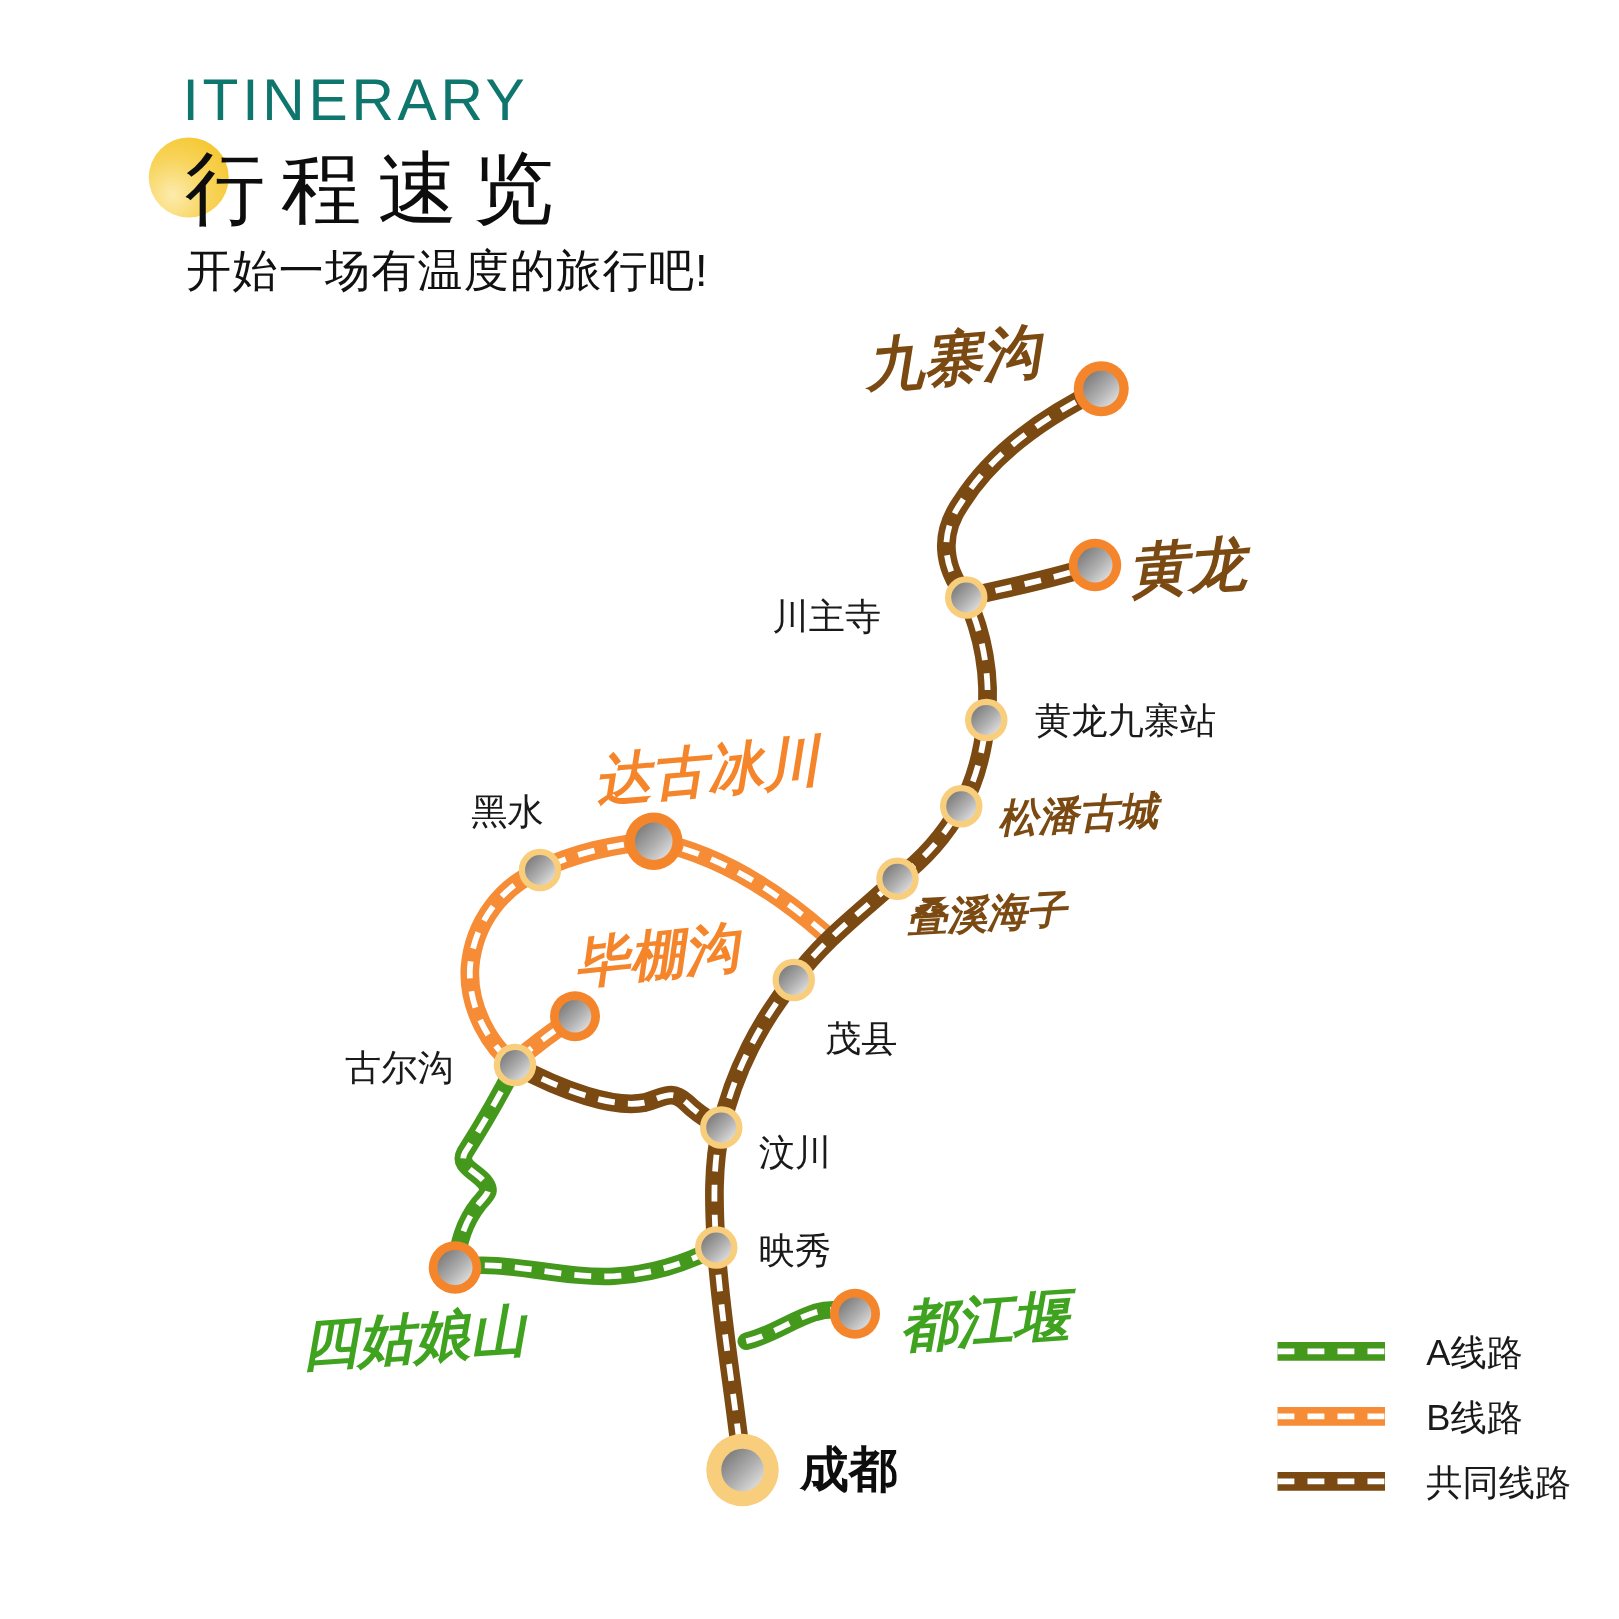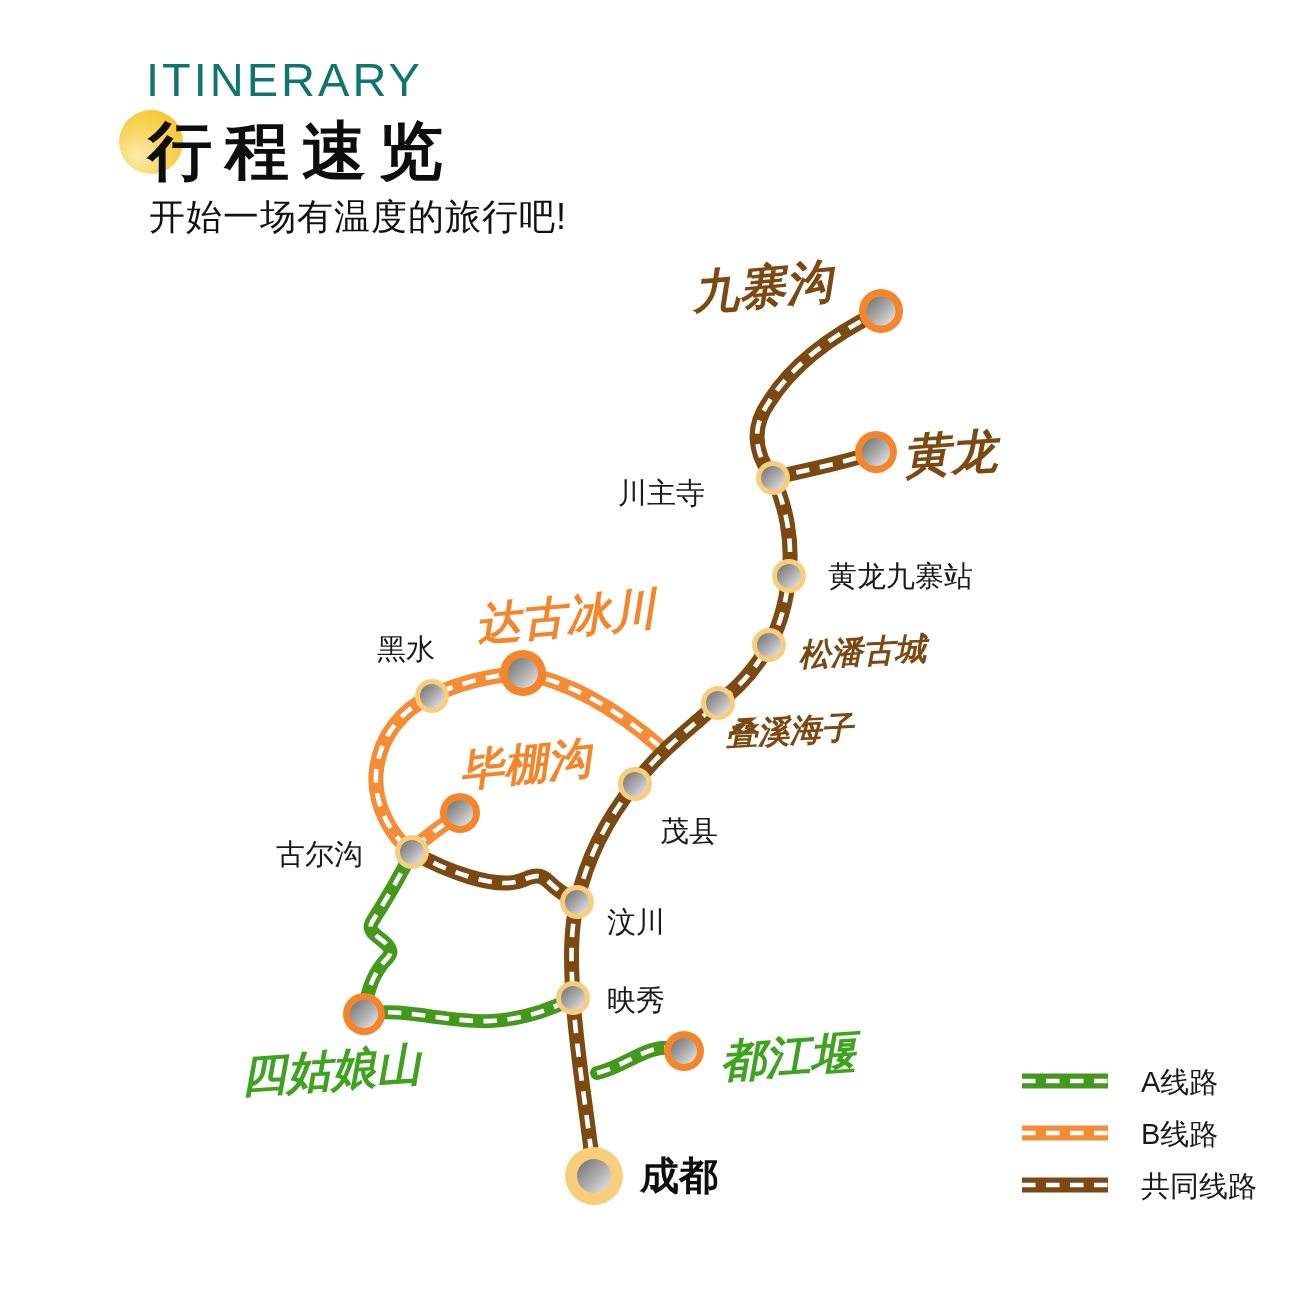--- a/index.html
+++ b/index.html
@@ -5,21 +5,21 @@
   html,body{margin:0;padding:0;background:#ffffff;}
   #canvas{position:relative;width:1295px;height:1295px;background:#ffffff;overflow:hidden;
           font-family:"Liberation Sans","DejaVu Sans",sans-serif;}
 
   
   .header{position:absolute;left:0;top:0;width:700px;}
   .kicker{position:absolute;left:130px;top:52px;font-size:47px;letter-spacing:3px;
           color:#0f766e;font-weight:400;white-space:nowrap;margin-left:16px;}
   .sun{position:absolute;left:119px;top:110px;width:64px;height:64px;border-radius:50%;
        background:radial-gradient(circle at 30% 72%,#FCEBAC 0%,#F8D45C 45%,#F3C11B 100%);}
-  .title{position:absolute;left:148px;top:108px;font-size:64px;font-weight:700;
+  .title{position:absolute;left:148px;top:108px;font-size:64px;font-weight:400;
          letter-spacing:13px;color:#0d0d0d;white-space:nowrap;}
   .subtitle{position:absolute;left:149px;top:193px;font-size:36px;color:#111;
             letter-spacing:1px;white-space:nowrap;}
 
   
   .rb{fill:none;stroke-linecap:round;stroke-linejoin:round;}
   .rb-brown{stroke:#7B4A12;stroke-width:15;}
   .rb-orange{stroke:#F68C35;stroke-width:15;}
   .rb-green{stroke:#44991D;stroke-width:14;}
   .road-dash{fill:none;stroke:#ffffff;stroke-width:4.6;stroke-dasharray:13.5 10.5;

